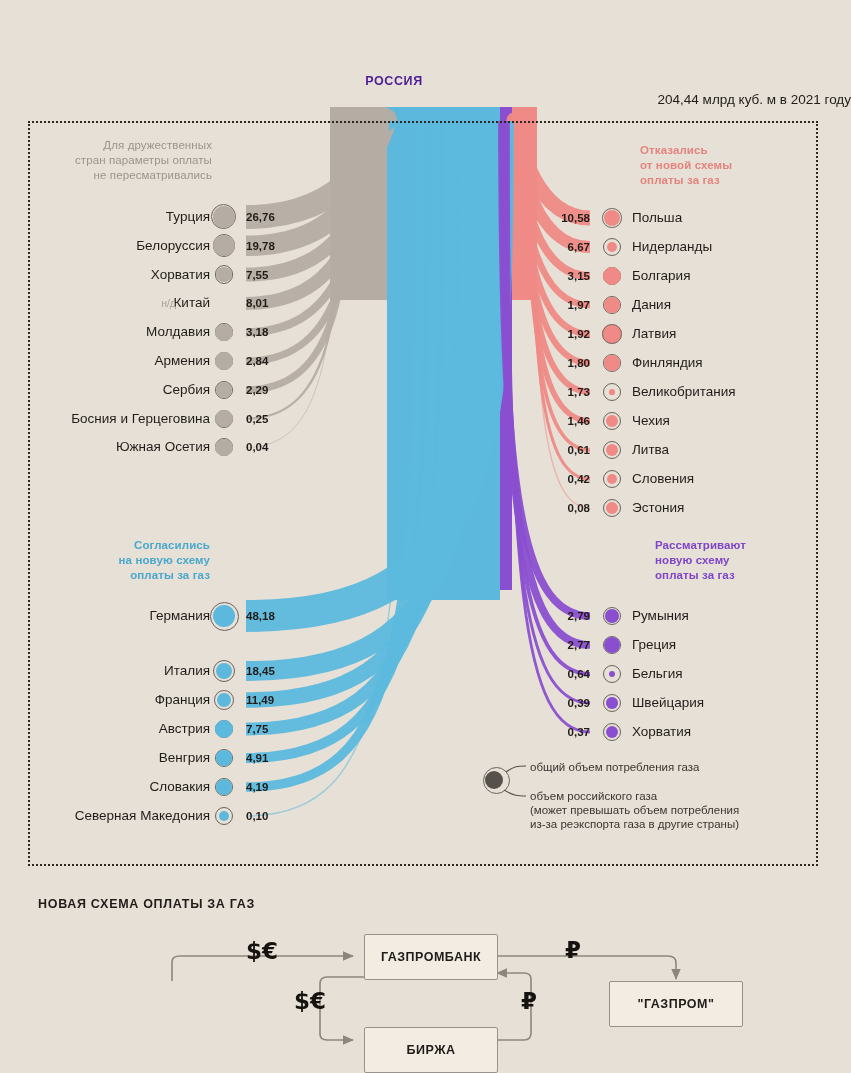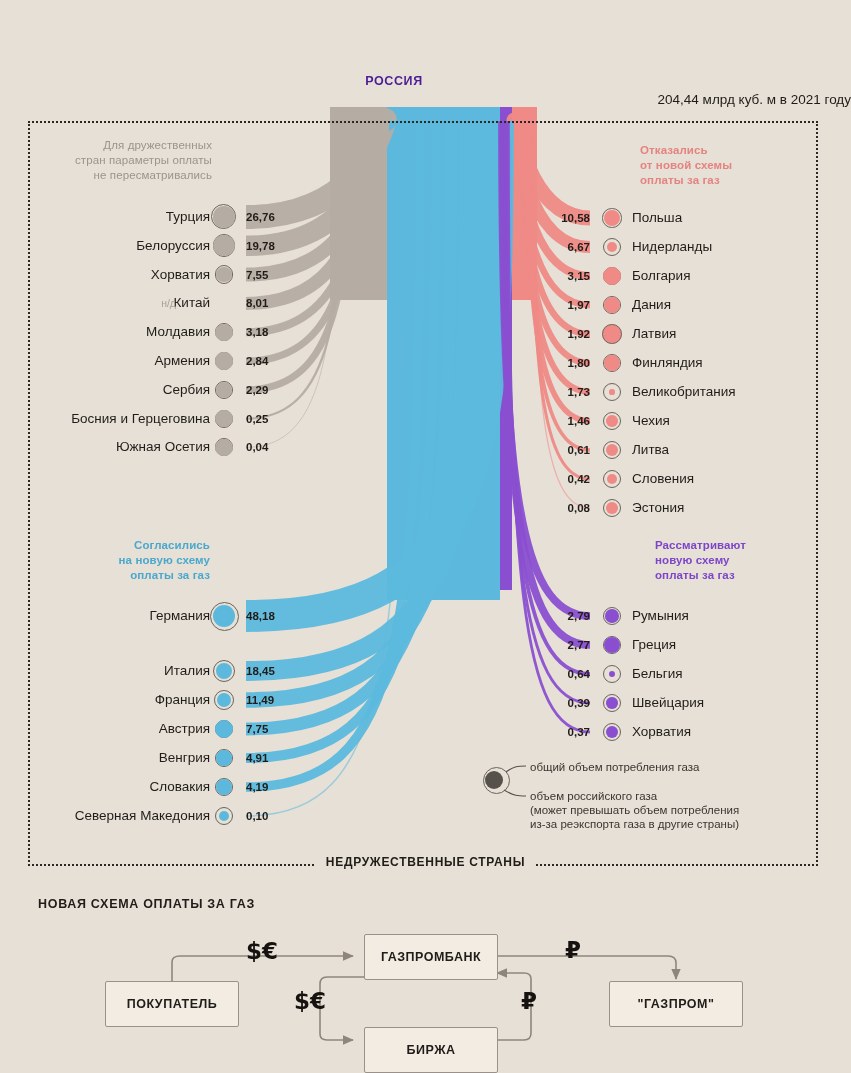--- a/index.html
+++ b/index.html
@@ -134,23 +134,20 @@
       <path d="M420.1428571428571,121 C 420.1428571428571,637 406.1428571428571,787 246,787" fill="none" stroke="#5cb9dd" stroke-width="9.42" stroke-linecap="butt" opacity="0.95"></path>
       <path d="M404.57142857142856,121 C 404.57142857142856,666 390.57142857142856,816 246,816" fill="none" stroke="#5cb9dd" stroke-width="1.45" stroke-linecap="butt" opacity="0.55"></path>
       <path d="M502,121 C 502,466 516,616 590,616" fill="none" stroke="#8a4fd0" stroke-width="7.68" stroke-linecap="butt" opacity="0.95"></path>
       <path d="M503.6,121 C 503.6,495 517.6,645 590,645" fill="none" stroke="#8a4fd0" stroke-width="7.66" stroke-linecap="butt" opacity="0.95"></path>
       <path d="M505.2,121 C 505.2,524 519.2,674 590,674" fill="none" stroke="#8a4fd0" stroke-width="3.68" stroke-linecap="butt" opacity="0.95"></path>
       <path d="M506.8,121 C 506.8,553 520.8,703 590,703" fill="none" stroke="#8a4fd0" stroke-width="2.87" stroke-linecap="butt" opacity="0.95"></path>
       <path d="M508.4,121 C 508.4,582 522.4,732 590,732" fill="none" stroke="#8a4fd0" stroke-width="2.80" stroke-linecap="butt" opacity="0.95"></path>
     </svg>
 
   <div class="frame"></div>
-  <div class="frame-label">
-    <span>НЕДРУЖЕСТВЕННЫЕ СТРАНЫ</span>
-  </div>
 
   <div class="cap gray">
     <div>Для дружественных</div>
     <div>стран параметры оплаты</div>
     <div>не пересматривались</div>
   </div>
   <div class="cap red">
     <div>Отказались</div>
     <div>от новой схемы</div>
     <div>оплаты за газ</div>
@@ -318,21 +315,20 @@
       <path d="M172,981 L172,962 Q172,956 180,956 L353,956"></path>
 
       <path d="M364,977 L327,977 Q320,977 320,984 L320,1034 Q320,1040 327,1040 L353,1040"></path>
 
       <path d="M497,1040 L524,1040 Q531,1040 531,1033 L531,979 Q531,973 524,973 L497,973"></path>
 
       <path d="M497,956 L668,956 Q676,956 676,963 L676,979"></path>
     </g>
   </svg>
 
-  <div class="box" style="left:105px;top:981px;width:134px;height:46px;">ПОКУПАТЕЛЬ</div>
   <div class="box" style="left:364px;top:934px;width:134px;height:46px;">ГАЗПРОМБАНК</div>
   <div class="box" style="left:364px;top:1027px;width:134px;height:46px;">БИРЖА</div>
   <div class="box" style="left:609px;top:981px;width:134px;height:46px;">"ГАЗПРОМ"</div>
 
   <div class="cur" style="left:246px;top:938px;">$€</div>
   <div class="cur" style="left:294px;top:988px;">$€</div>
   <div class="cur" style="left:521px;top:988px;">₽</div>
   <div class="cur" style="left:565px;top:937px;">₽</div>
 
 <div class="circ circ-outer" style="left: 211.499px; top: 204.499px; width: 25.0017px; height: 25.0017px;"></div>

